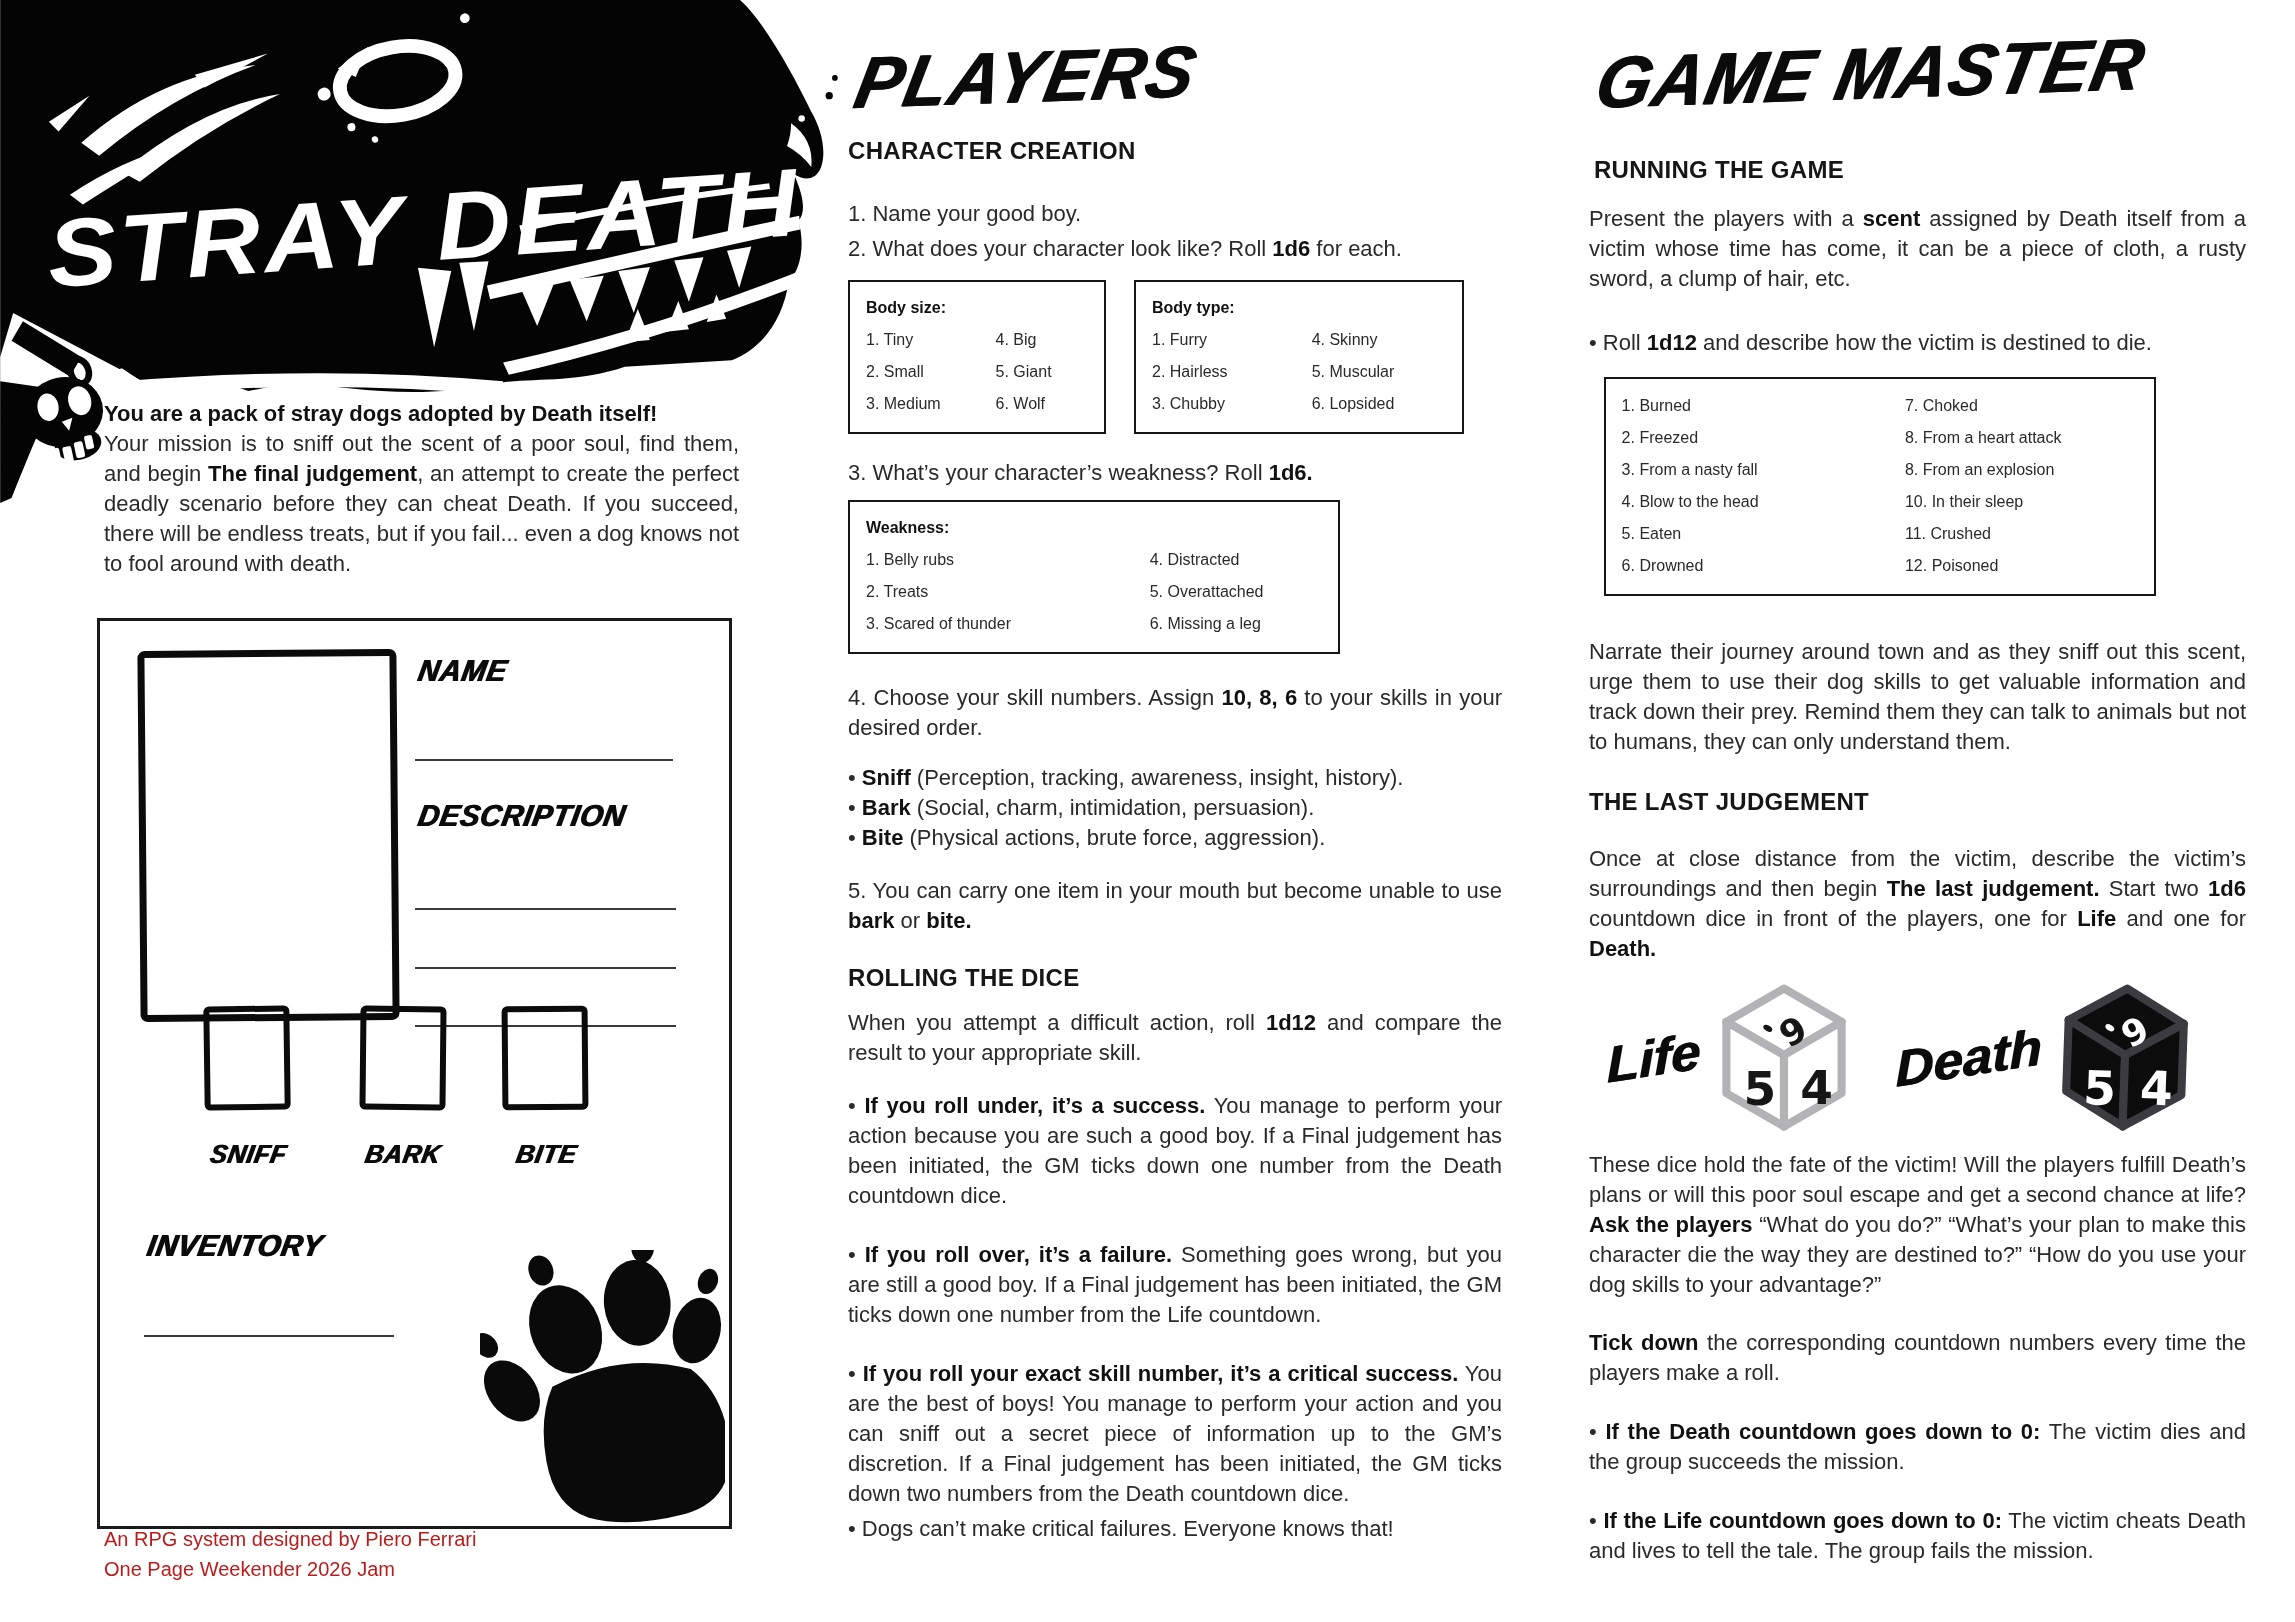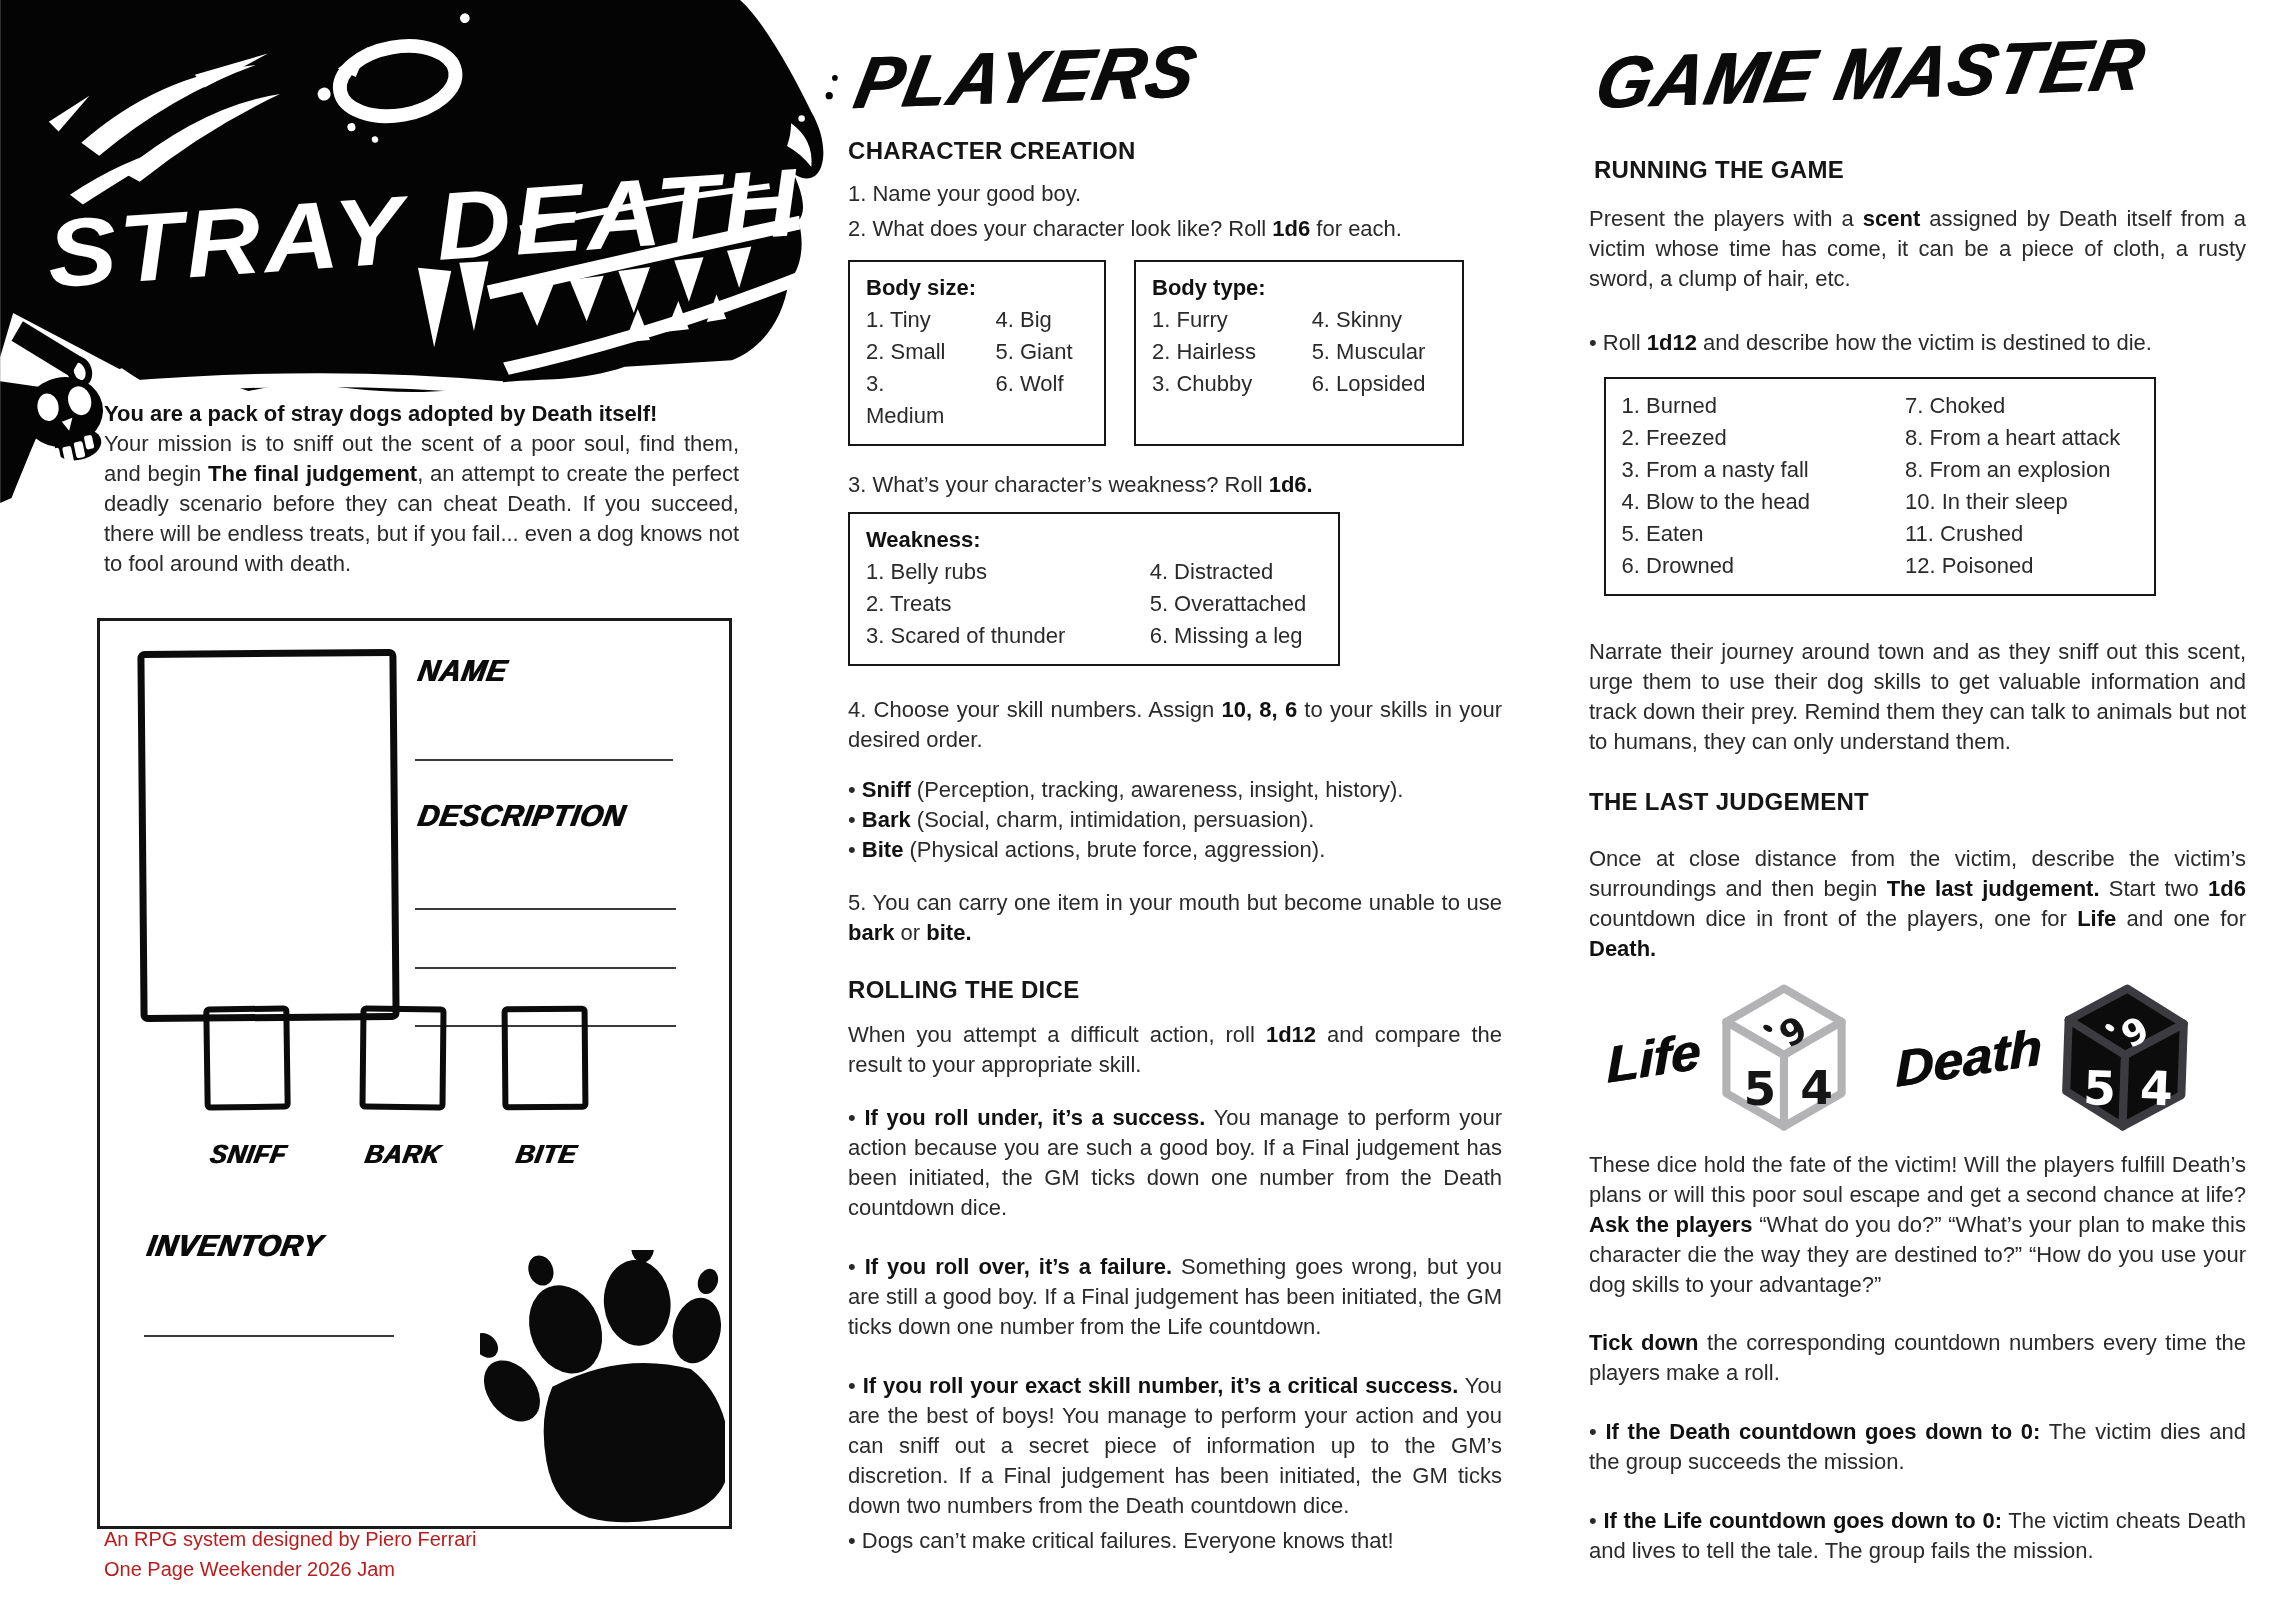--- a/index.html
+++ b/index.html
@@ -11,25 +11,25 @@
   .line{font-size:22px;line-height:30px;margin:0;}
   .h2{font-size:24px;font-weight:700;letter-spacing:0.3px;color:#161616;margin:0;}
   .brush{display:inline-block;font-weight:700;font-style:italic;
          transform:skewX(-10deg) scaleY(1.05);letter-spacing:0.8px;color:#0b0b0b;
          text-shadow:1.3px 0 #0b0b0b;}
   .big-title{font-size:70px;line-height:77px;letter-spacing:1.6px;transform:skewX(-13deg) rotate(-2deg) scaleY(1.05);transform-origin:left bottom;white-space:nowrap;}
   
   .col-mid{position:absolute;left:848px;top:47px;width:654px;}
   .col-right{position:absolute;left:1589px;top:47px;width:657px;}
   .mb6{margin-bottom:4.9px}.mb14{margin-bottom:11.4px}.mb16{margin-bottom:13px}.mb18{margin-bottom:14.6px}
-  .mb20{margin-bottom:16px}.mb24{margin-bottom:19.5px}.mb26{margin-bottom:14px}.mb28{margin-bottom:23px}
+  .mb20{margin-bottom:16px}.mb24{margin-bottom:19.5px}.mb26{margin-bottom:34px}.mb28{margin-bottom:23px}
   .mb30{margin-bottom:24px}.mb34{margin-bottom:28px}.mb36{margin-bottom:29px}.mb38{margin-bottom:31px}
   .mb40{margin-bottom:32px}.mb42{margin-bottom:34px}.mb50{margin-bottom:41px}
   
-  .roll-box{border:2.8px solid #161616;padding:10.5px 16px 12px 16px;font-size:22px;line-height:32px;box-sizing:border-box;}
+  .roll-box{border:2.8px solid #161616;padding:10.5px 16px 12px 16px;font-size:16px;line-height:32px;box-sizing:border-box;}
   .roll-box .t{font-weight:700;color:#111;}
   .cols{display:flex;gap:32px;}
   .tables-row{display:flex;gap:28px;}
   
   .sheet{position:absolute;left:97px;top:618px;width:635px;height:911px;border:3.2px solid #1a1a1a;box-sizing:border-box;background:#fff;}
   .portrait{position:absolute;left:39px;top:29px;width:245px;height:357px;border:7.3px solid #0b0b0b;border-radius:7.3px;transform:rotate(-.5deg);}
   .sheet-label{position:absolute;font-size:29px;}
   .wline{position:absolute;border-bottom:2.1px solid #3a3a3a;height:0;}
   .skill-box{position:absolute;top:385px;width:86px;height:104px;border:6.5px solid #0b0b0b;border-radius:5.7px;box-sizing:border-box;}
   .skill-name{position:absolute;top:519px;width:114px;text-align:center;font-size:25px;}

